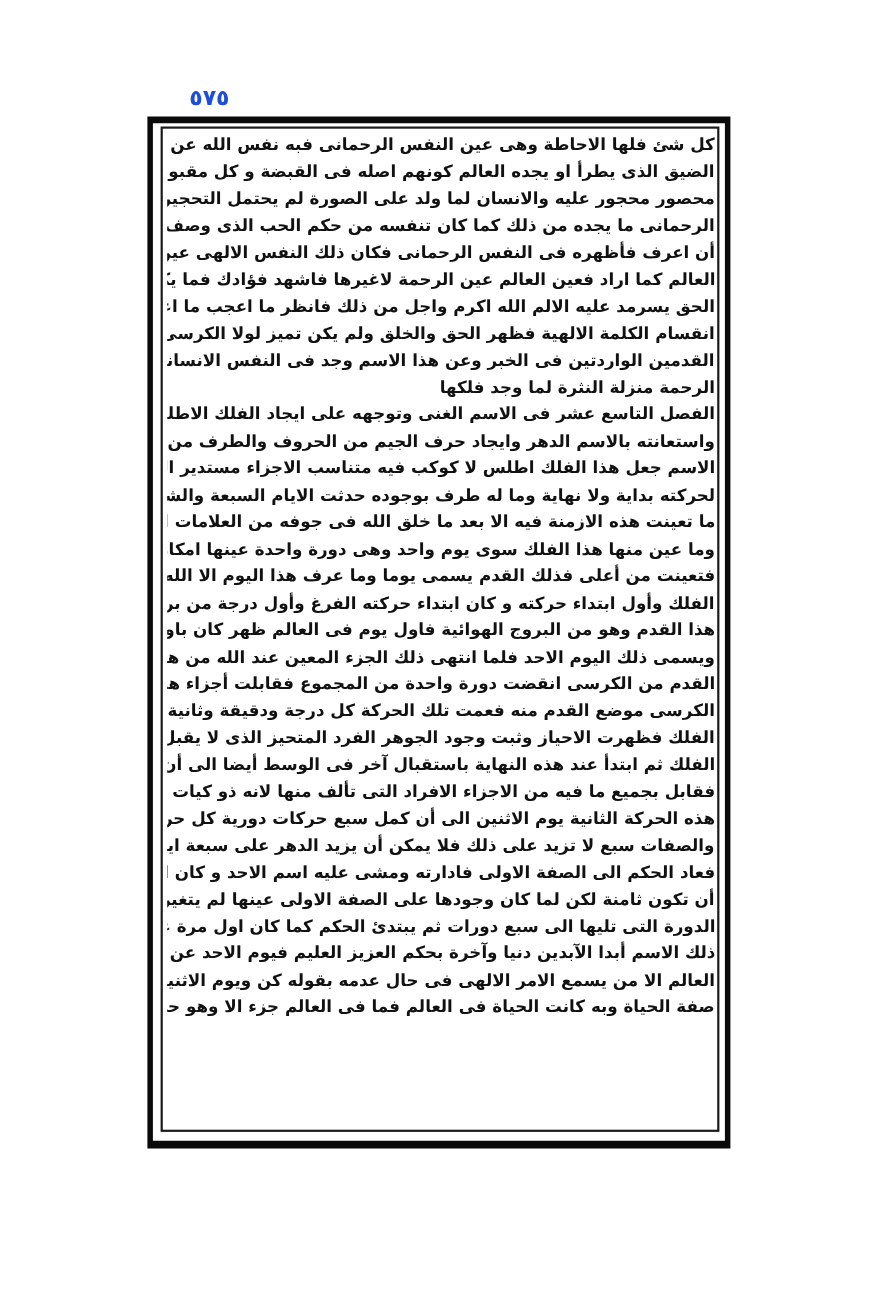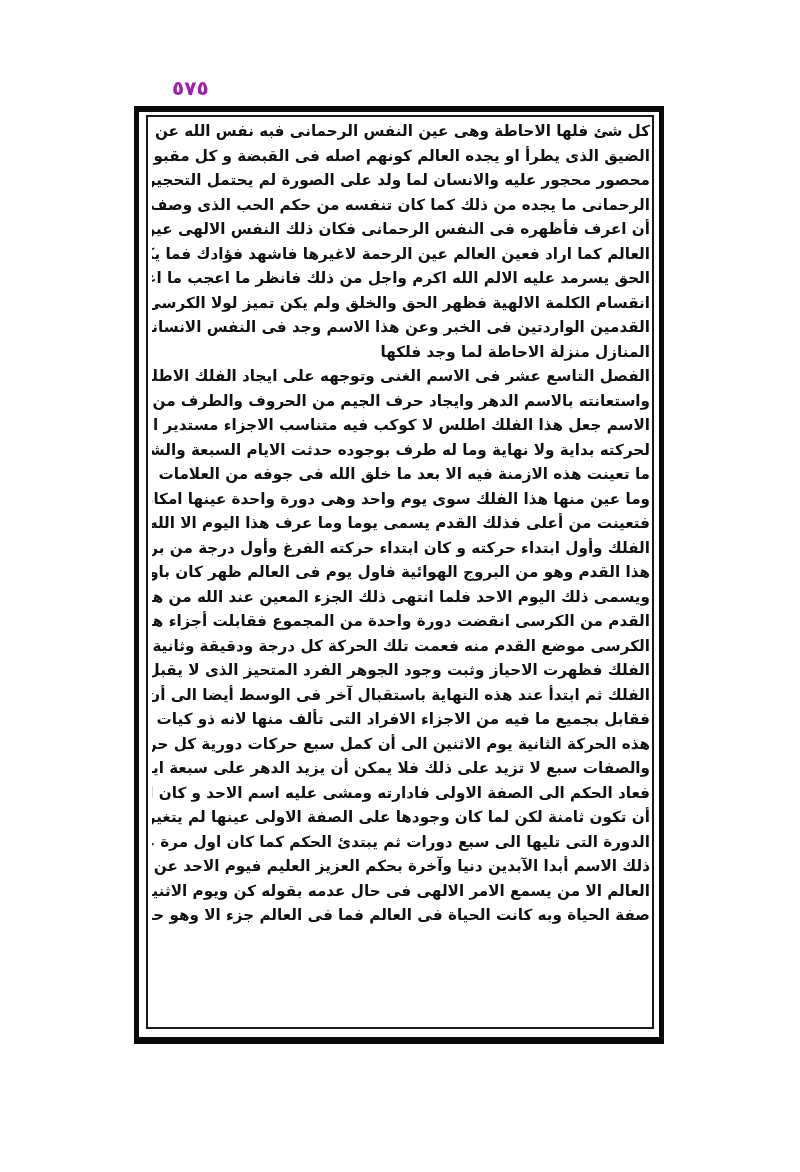--- a/index.html
+++ b/index.html
@@ -1,20 +1,20 @@
 <!DOCTYPE html>
 <html><head>
 <meta charset="utf-8">
 <style>
   html, body { margin: 0; padding: 0; background: #ffffff; }
   body { width: 800px; height: 1172px; position: relative; overflow: hidden; }
   .page-number {
     position: absolute; top: 76px; left: 172px;
     font-family: "DejaVu Sans", sans-serif; font-size: 20px; font-weight: bold;
-    color: #a21caf; letter-spacing: 1px;
+    color: #1d4ed8; letter-spacing: 1px;
   }
   .frame-outer {
     position: absolute; left: 134px; top: 106px; width: 530px; height: 938px;
     border: 5px solid #0a0a0a; border-top-width: 6px; border-bottom-width: 7px;
     box-sizing: border-box;
   }
   .frame-inner {
     position: absolute; left: 146px; top: 115px; width: 508px; height: 914px;
     border: 2px solid #1a1a1a; box-sizing: border-box;
   }
@@ -41,21 +41,21 @@
 <div class="text-block" id="text-block">
     <div class="line">كل شئ فلها الاحاطة وهى عين النفس الرحمانى فبه نفس الله عن كل كرب فى خلقه فان</div>
     <div class="line">الضيق الذى يطرأ او يجده العالم كونهم اصله فى القبضة و كل مقبوض عليه محصور و كل</div>
     <div class="line">محصور محجور عليه والانسان لما ولد على الصورة لم يحتمل التحجير فنفس الله عنه بهذا النفس</div>
     <div class="line">الرحمانى ما يجده من ذلك كما كان تنفسه من حكم الحب الذى وصف به نفسه فى قوله احببت</div>
     <div class="line">أن اعرف فأظهره فى النفس الرحمانى فكان ذلك النفس الالهى عين وجود العالم فعرفه</div>
     <div class="line">العالم كما اراد فعين العالم عين الرحمة لاغيرها فاشهد فؤادك فما يكون العالم رحمة للخلق و يكون</div>
     <div class="line">الحق يسرمد عليه الالم الله اكرم واجل من ذلك فانظر ما اعجب ما اعطاه مقام الكرسى من</div>
     <div class="line">انقسام الكلمة الالهية فظهر الحق والخلق ولم يكن تميز لولا الكرسى الذى هو موضع</div>
     <div class="line">القدمين الواردتين فى الخبر وعن هذا الاسم وجد فى النفس الانسانى حرف الكاف و فى فلك</div>
-    <div class="line last">المنازل منزلة الاحاطة لما وجد فلكها</div>
+    <div class="line last">الرحمة منزلة النثرة لما وجد فلكها</div>
     <div class="line">الفصل التاسع عشر فى الاسم الغنى وتوجهه على ايجاد الفلك الاطلس وهو فلك البروج</div>
     <div class="line">واستعانته بالاسم الدهر وايجاد حرف الجيم من الحروف والطرف من المنازل اعلم أن هذا</div>
     <div class="line">الاسم جعل هذا الفلك اطلس لا كوكب فيه متناسب الاجزاء مستدير الشكل لا تعرف</div>
     <div class="line">لحركته بداية ولا نهاية وما له طرف بوجوده حدثت الايام السبعة والشهور والسنون ولكن</div>
     <div class="line">ما تعينت هذه الازمنة فيه الا بعد ما خلق الله فى جوفه من العلامات التى ميزت هذه الازمنة</div>
     <div class="line">وما عين منها هذا الفلك سوى يوم واحد وهى دورة واحدة عينها امكان القدم من الكرسى</div>
     <div class="line">فتعينت من أعلى فذلك القدم يسمى يوما وما عرف هذا اليوم الا الله تعالى لتماثل أجزاء هذا</div>
     <div class="line">الفلك وأول ابتداء حركته و كان ابتداء حركته الفرغ وأول درجة من برج الجوزاء يقابل</div>
     <div class="line">هذا القدم وهو من البروج الهوائية فاول يوم فى العالم ظهر كان باول درجة من الجوزاء</div>
     <div class="line">ويسمى ذلك اليوم الاحد فلما انتهى ذلك الجزء المعين عند الله من هذا الفلك الى مقارنة ذلك</div>

